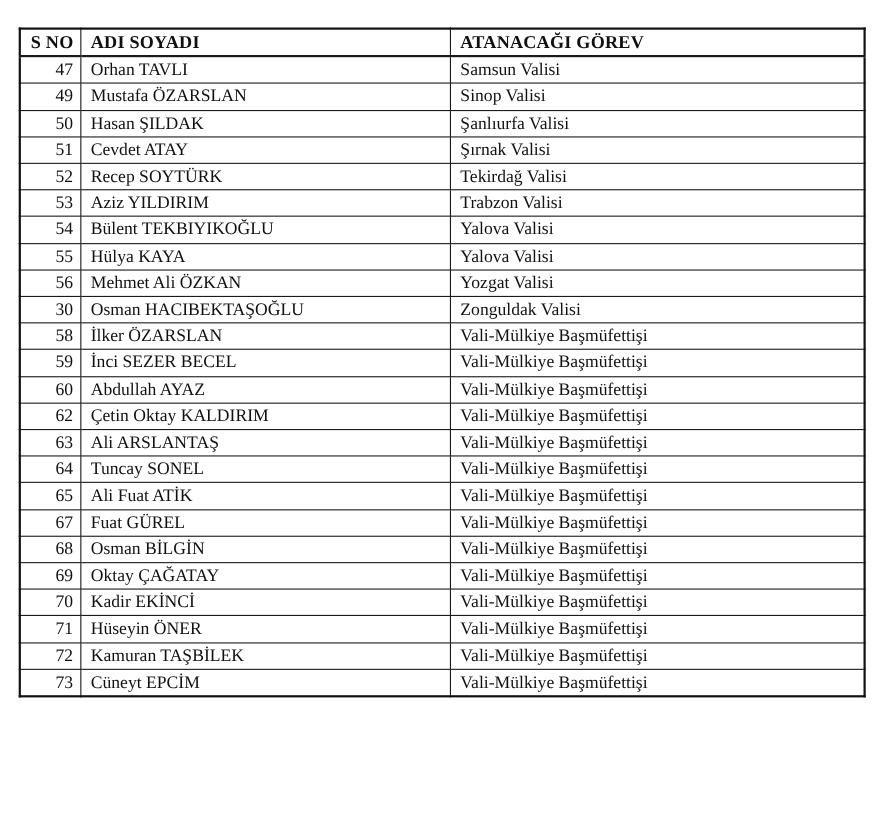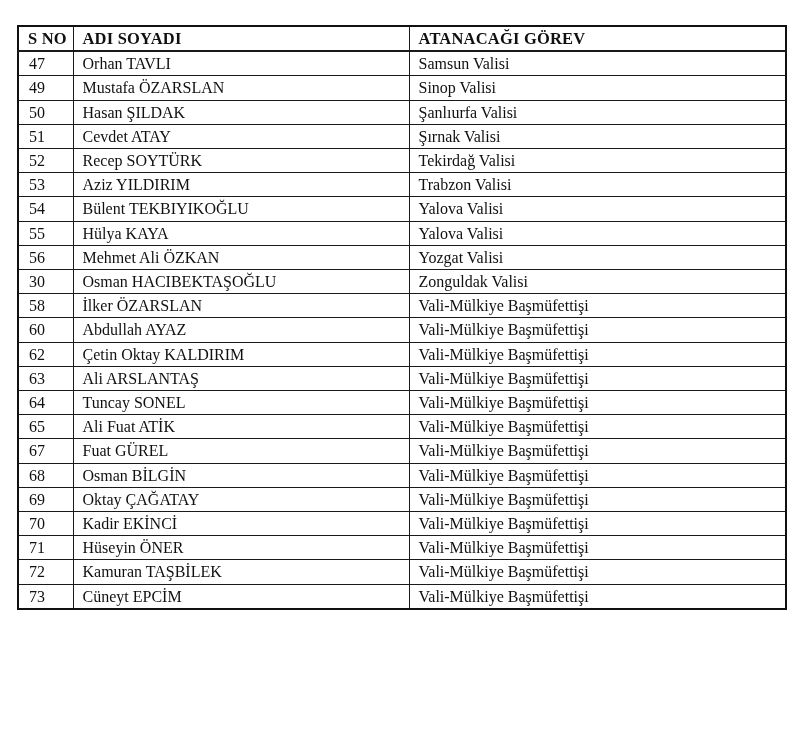--- a/index.html
+++ b/index.html
@@ -44,20 +44,21 @@
     border: 2px solid #111111;
   }
   table.appointments thead th {
     font-weight: bold;
     font-size: 16.5px;
     border-bottom-width: 2px;
     letter-spacing: 0.2px;
   }
   table.appointments td.no-cell {
     padding-left: 10px;
+    text-align: right;
   }
   
   table.appointments tbody td {
     border-top-color: #262626;
   }
 </style>
 </head>
 <body>
 
 <div class="page">
@@ -124,20 +125,25 @@
       <td class="no-cell">30</td>
       <td>Osman HACIBEKTAŞOĞLU</td>
       <td>Zonguldak Valisi</td>
     </tr>
         <tr>
       <td class="no-cell">58</td>
       <td>İlker ÖZARSLAN</td>
       <td>Vali-Mülkiye Başmüfettişi</td>
     </tr>
         <tr>
+      <td class="no-cell">59</td>
+      <td>İnci SEZER BECEL</td>
+      <td>Vali-Mülkiye Başmüfettişi</td>
+    </tr>
+        <tr>
       <td class="no-cell">60</td>
       <td>Abdullah AYAZ</td>
       <td>Vali-Mülkiye Başmüfettişi</td>
     </tr>
         <tr>
       <td class="no-cell">62</td>
       <td>Çetin Oktay KALDIRIM</td>
       <td>Vali-Mülkiye Başmüfettişi</td>
     </tr>
         <tr>

